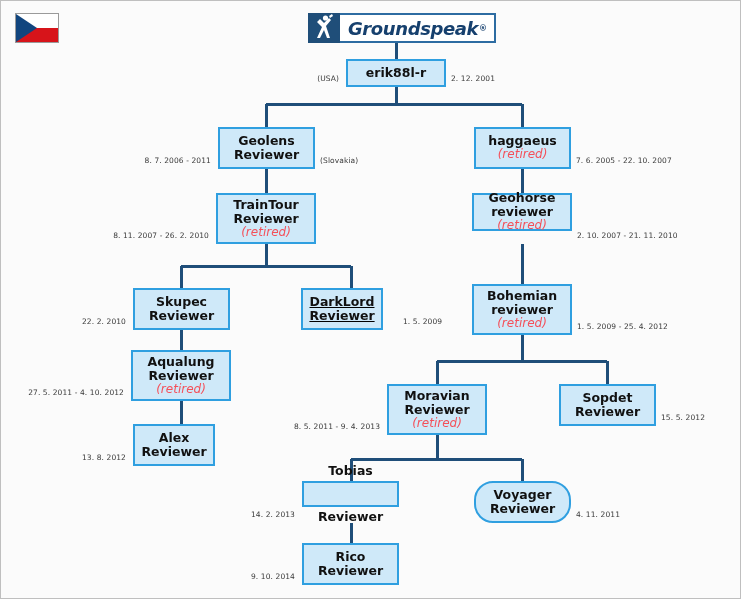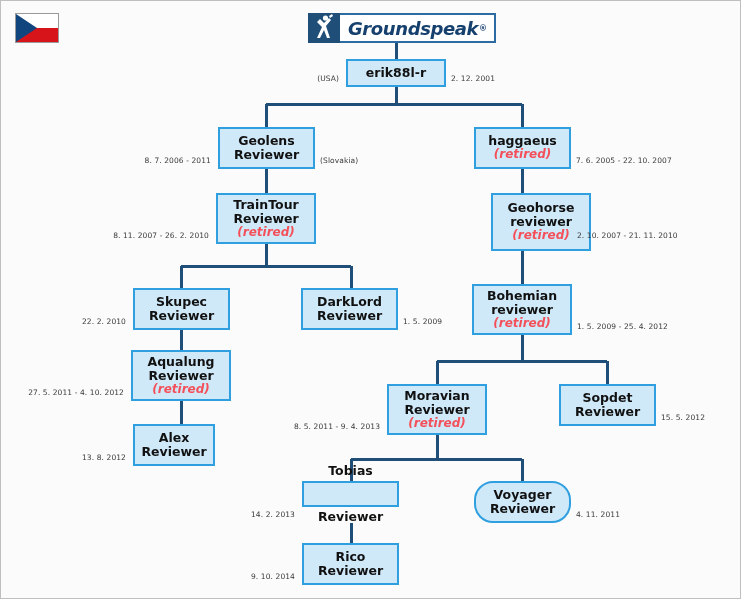--- a/index.html
+++ b/index.html
@@ -133,21 +133,21 @@
   }
   .node .nm {
     font-size: 12.5px;
     font-weight: bold;
     color: #111111;
     white-space: nowrap;
   }
   .node .retired {
     font-size: 12px;
     font-style: italic;
-    font-weight: bold;
+    font-weight: normal;
     color: #f4505a;
     white-space: nowrap;
   }
   .side {
     position: absolute;
     font-size: 7.5px;
     color: #3a3a3a;
     white-space: nowrap;
     z-index: 4;
     font-family: "DejaVu Sans", sans-serif;
@@ -240,32 +240,32 @@
         <div class="nm">haggaeus</div>
         <div class="retired" style="color: rgb(244, 80, 90);">(retired)</div>
       </div>
       <div class="side right" style="left: 575px; top: 155px;">7. 6. 2005 - 22. 10. 2007</div>
       <div class="node" style="left: 215px; top: 192px; width: 100px; height: 51px; background: rgb(207, 233, 249); border-color: rgb(47, 159, 224);">
         <div class="nm">TrainTour</div>
         <div class="nm">Reviewer</div>
         <div class="retired" style="color: rgb(244, 80, 90);">(retired)</div>
       </div>
       <div class="side left" style="right: 531px; top: 230px;">8. 11. 2007 - 26. 2. 2010</div>
-      <div class="node" style="left: 471px; top: 192px; width: 100px; height: 58px; background: rgb(207, 233, 249); border-color: rgb(47, 159, 224); margin-left: 19px;">
+      <div class="node" style="left: 471px; top: 192px; width: 100px; height: 38px; background: rgb(207, 233, 249); border-color: rgb(47, 159, 224);">
         <div class="nm">Geohorse</div>
         <div class="nm">reviewer</div>
         <div class="retired" style="color: rgb(244, 80, 90);">(retired)</div>
       </div>
       <div class="side right" style="left: 576px; top: 230px;">2. 10. 2007 - 21. 11. 2010</div>
       <div class="node" style="left: 132px; top: 287px; width: 97px; height: 42px; background: rgb(207, 233, 249); border-color: rgb(47, 159, 224);">
         <div class="nm">Skupec</div>
         <div class="nm">Reviewer</div>
       </div>
       <div class="side left" style="right: 614px; top: 316px;">22. 2. 2010</div>
-      <div class="node" style="left: 300px; top: 287px; width: 97px; height: 42px; background: rgb(207, 233, 249); border-color: rgb(47, 159, 224);">
+      <div class="node" style="left: 300px; top: 287px; width: 82px; height: 42px; background: rgb(207, 233, 249); border-color: rgb(47, 159, 224); text-decoration: underline;">
         <div class="nm">DarkLord</div>
         <div class="nm">Reviewer</div>
       </div>
       <div class="side right" style="left: 402px; top: 316px;">1. 5. 2009</div>
       <div class="node" style="left: 471px; top: 283px; width: 100px; height: 51px; background: rgb(207, 233, 249); border-color: rgb(47, 159, 224);">
         <div class="nm">Bohemian</div>
         <div class="nm">reviewer</div>
         <div class="retired" style="color: rgb(244, 80, 90);">(retired)</div>
       </div>
       <div class="side right" style="left: 576px; top: 321px;">1. 5. 2009 - 25. 4. 2012</div>

